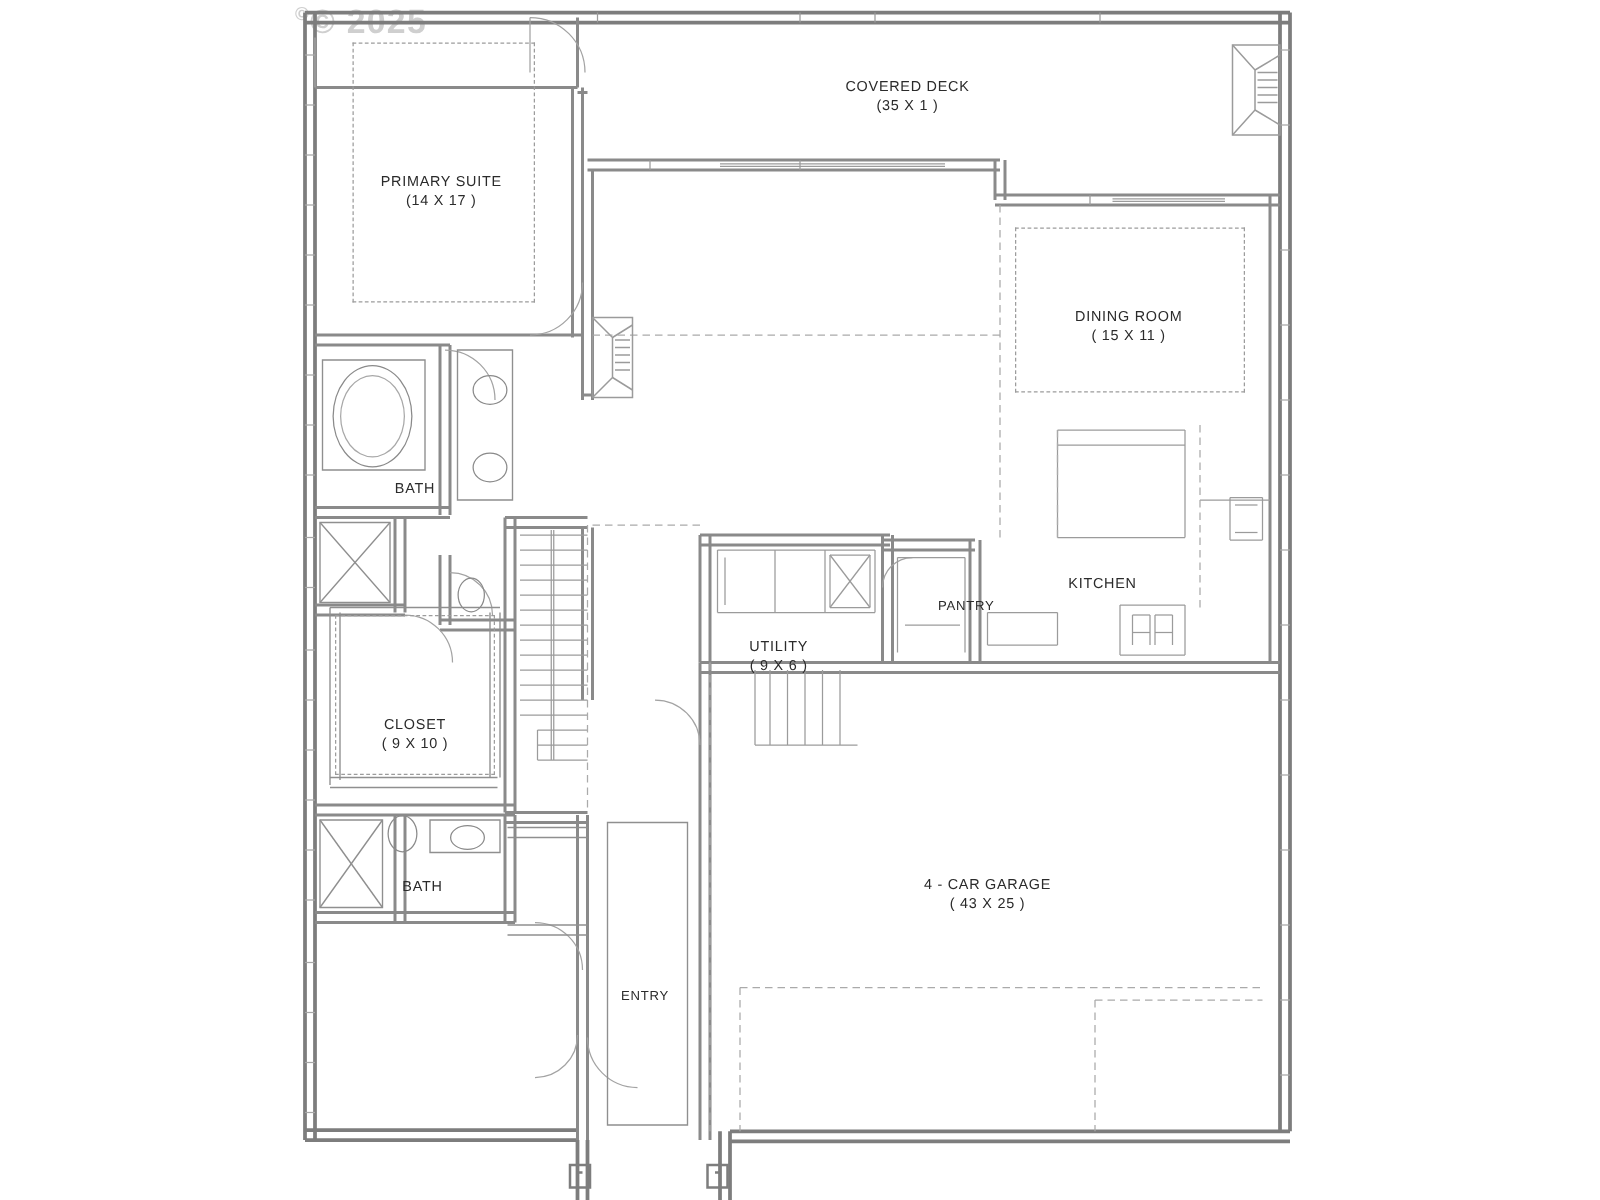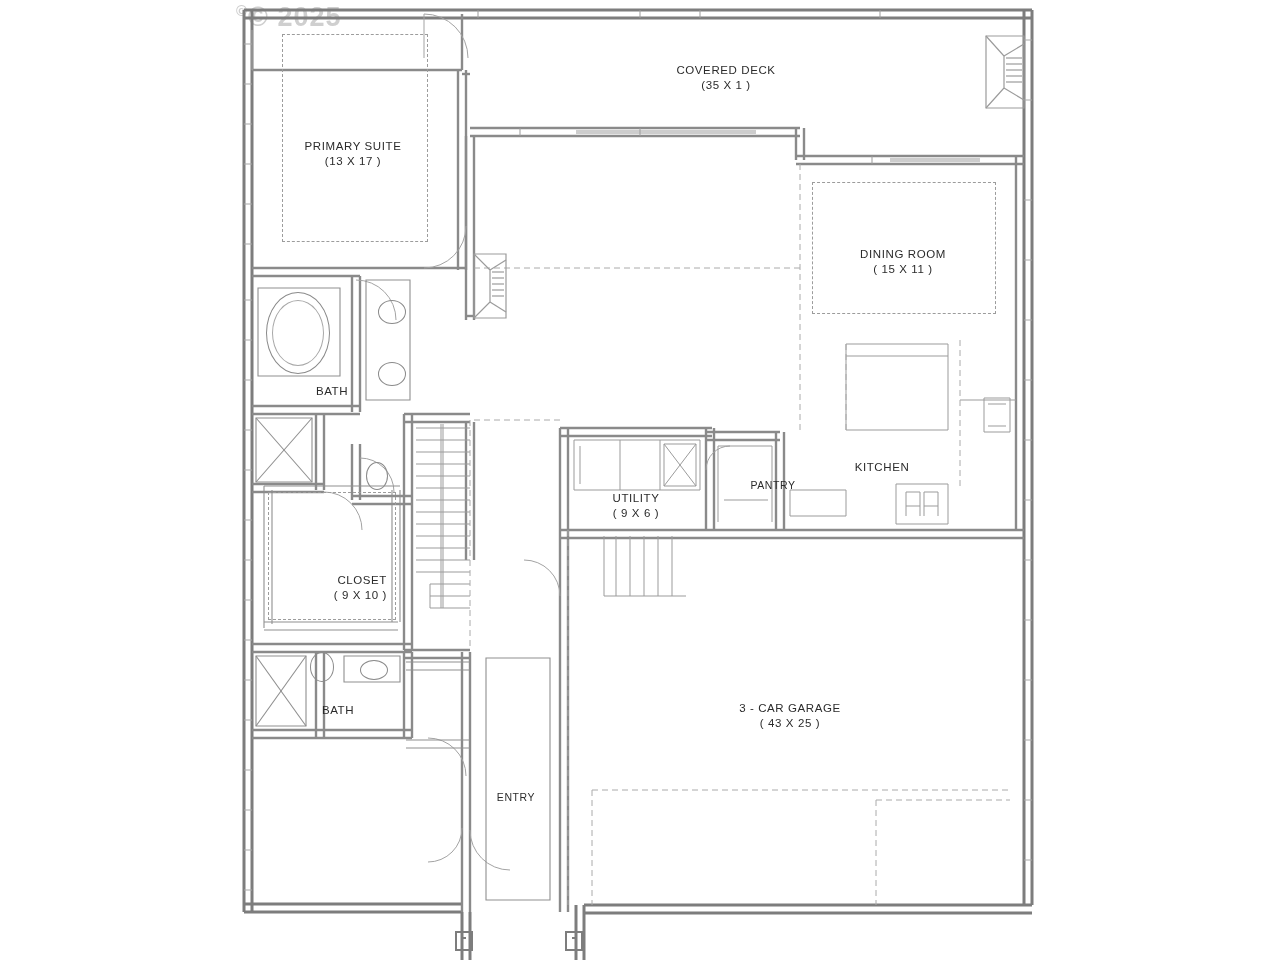--- a/index.html
+++ b/index.html
@@ -344,45 +344,45 @@
   <div class="tub" style="left:360px;top:660px;width:26px;height:18px;"></div>
   <div class="tub" style="left:366px;top:462px;width:20px;height:26px;"></div>
   <div class="tub" style="left:310px;top:652px;width:22px;height:28px;"></div>
 
   <div class="lbl" style="left:626px;top:48px;width:200px;">
     <span>COVERED DECK</span>
     <span>(35 X 1 )</span>
   </div>
   <div class="lbl" style="left:268px;top:124px;width:170px;">
     <span>PRIMARY SUITE</span>
-    <span>(13 X 17 )</span>
+    <span>(14 X 17 )</span>
   </div>
   <div class="lbl" style="left:818px;top:232px;width:170px;">
     <span>DINING ROOM</span>
     <span>( 15 X 11 )</span>
   </div>
   <div class="lbl" style="left:287px;top:369px;width:90px;">
     <span>BATH</span>
   </div>
   <div class="lbl" style="left:827px;top:445px;width:110px;">
     <span>KITCHEN</span>
   </div>
   <div class="lbl sm" style="left:708px;top:463px;width:80px;margin-left:25px;">
     <span>PANTRY</span>
   </div>
-  <div class="lbl" style="left:568px;top:476px;width:110px;padding-left:13px;">
+  <div class="lbl" style="left:568px;top:496px;width:110px;">
     <span>UTILITY</span>
     <span>( 9 X 6 )</span>
   </div>
-  <div class="lbl" style="left:277px;top:558px;width:110px;text-align:right;">
+  <div class="lbl" style="left:277px;top:558px;width:110px;">
     <span>CLOSET</span>
     <span>( 9 X 10 )</span>
   </div>
   <div class="lbl" style="left:690px;top:686px;width:200px;">
-    <span>3 - CAR  GARAGE</span>
+    <span>4 - CAR  GARAGE</span>
     <span>( 43 X 25 )</span>
   </div>
   <div class="lbl" style="left:293px;top:688px;width:90px;">
     <span>BATH</span>
   </div>
   <div class="lbl sm" style="left:476px;top:775px;width:80px;">
     <span>ENTRY</span>
   </div>
 
 </div>

